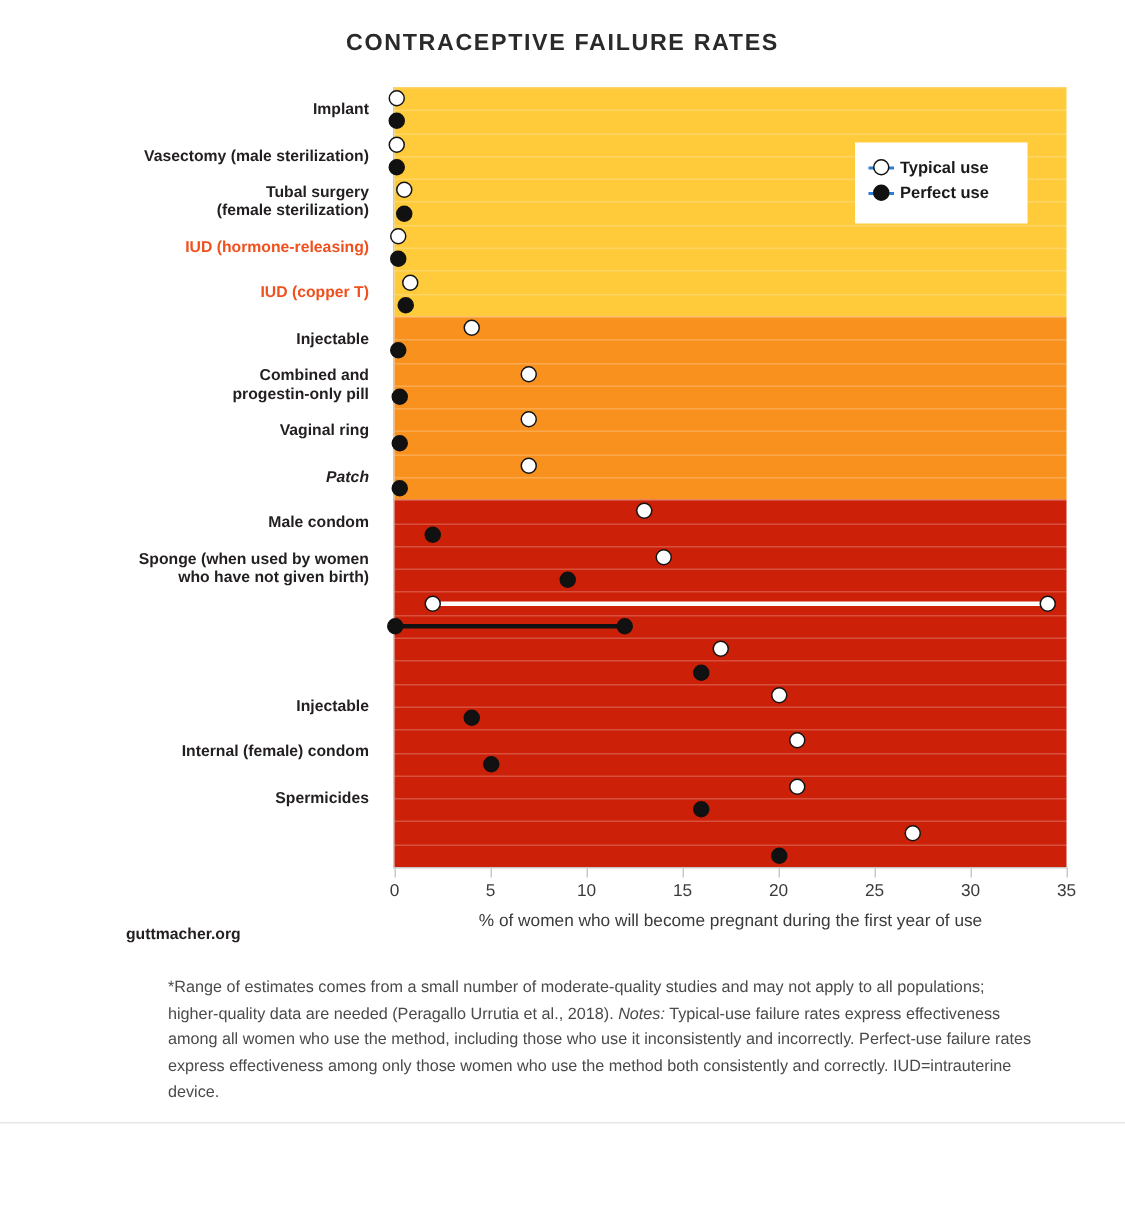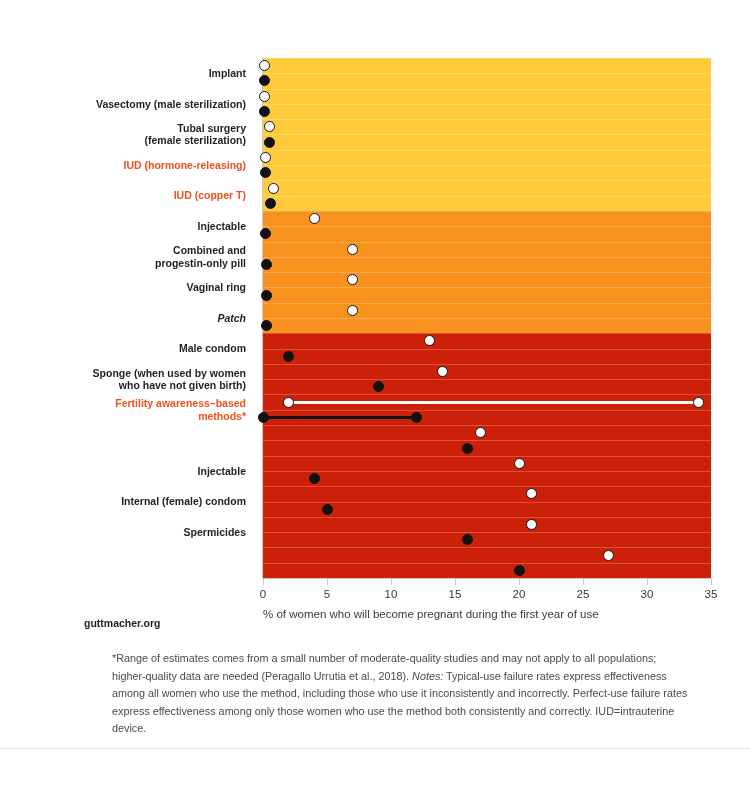--- a/index.html
+++ b/index.html
@@ -88,21 +88,21 @@
   .legend-swatch .mk.p{background:#111;border:1.5px solid #111;}
 
   
   .xaxis{position:absolute;left:263px;top:578px;width:448px;height:1px;background:#c9c9c9;}
   .tick{position:absolute;top:578px;width:1px;height:7px;background:#c9c9c9;}
   .tick-label{
     position:absolute;top:588px;font-size:11.5px;color:#3a3a3a;
     transform:translateX(-50%);
   }
   .xlabel{
-    position:absolute;left:263px;top:608px;width:448px;text-align:left;
+    position:absolute;left:263px;top:608px;width:448px;text-align:center;
     font-size:11.5px;color:#3a3a3a;
   }
 
   .brand{
     position:absolute;left:84px;top:617px;font-size:10.5px;font-weight:bold;color:#231f20;
   }
 
   .notes{
     position:absolute;left:112px;top:650px;width:580px;
     font-size:10.8px;line-height:17.6px;color:#4a4a4a;
@@ -115,40 +115,39 @@
   }
   .divider{
     position:absolute;left:0;top:748px;width:750px;height:1px;background:#e6e6e6;
   }
 </style>
 </head>
 <body>
 
 <div class="page">
 
+  <div class="chart-title">CONTRACEPTIVE FAILURE RATES</div>
 
   <div class="chart-area">
     <div class="axis-left"></div>
     <div class="labels-col" id="labels-col">
         <div class="cat-label" style="top: 8.99412px;">Implant</div>
         <div class="cat-label" style="top: 39.5824px;">Vasectomy (male sterilization)</div>
         <div class="cat-label" style="top: 63.8706px;">Tubal surgery
 (female sterilization)</div>
         <div class="cat-label hl" style="top: 100.759px;">IUD (hormone-releasing)</div>
         <div class="cat-label hl" style="top: 131.347px;">IUD (copper T)</div>
         <div class="cat-label" style="top: 161.935px;">Injectable</div>
         <div class="cat-label" style="top: 186.224px;">Combined and
 progestin-only pill</div>
         <div class="cat-label" style="top: 223.112px;">Vaginal ring</div>
         <div class="cat-label" style="top: 253.7px; font-style: italic;">Patch</div>
         <div class="cat-label" style="top: 284.288px;">Male condom</div>
         <div class="cat-label" style="top: 308.576px;">Sponge (when used by women
 who have not given birth)</div>
-        <div class="cat-label hl" style="top: 339.165px;">Fertility awareness–based
-methods*</div>
         <div class="cat-label" style="top: 406.641px;">Injectable</div>
         <div class="cat-label" style="top: 437.229px;">Internal (female) condom</div>
         <div class="cat-label" style="top: 467.818px;">Spermicides</div>
       </div>
     <div class="plot-col" id="plot-col">
         <div class="band yellow" style="top: 0px; height: 152.941px;"></div>
         <div class="band orange" style="top: 152.941px; height: 122.353px;"></div>
         <div class="band red" style="top: 275.294px; height: 244.706px;"></div>
         <div class="rowline" style="top: 0px;"></div>
         <div class="rowline" style="top: 15.2941px;"></div>
@@ -218,20 +217,36 @@
         <div class="dot perfect" style="left: 51.2px; top: 420.588px;"></div>
         <div class="dot typical" style="left: 268.8px; top: 435.882px;"></div>
         <div class="dot perfect" style="left: 64px; top: 451.176px;"></div>
         <div class="dot typical" style="left: 268.8px; top: 466.471px;"></div>
         <div class="dot perfect" style="left: 204.8px; top: 481.765px;"></div>
         <div class="dot typical" style="left: 345.6px; top: 497.059px;"></div>
         <div class="dot perfect" style="left: 256px; top: 512.353px;"></div>
       </div>
   </div>
 
+  <div class="legend">
+    <div class="legend-row">
+      <span class="legend-swatch">
+        <span class="bar t"></span>
+          <span class="mk t"></span>
+      </span>
+      <span>Typical use</span>
+    </div>
+    <div class="legend-row">
+      <span class="legend-swatch">
+        <span class="bar p"></span>
+          <span class="mk p"></span>
+      </span>
+      <span>Perfect use</span>
+    </div>
+  </div>
 
   <div class="xaxis"></div>
   <div id="xticks">
       <div class="tick" style="left: 263px;"></div>
       <div class="tick-label" style="left: 263px;">0</div>
       <div class="tick" style="left: 327px;"></div>
       <div class="tick-label" style="left: 327px;">5</div>
       <div class="tick" style="left: 391px;"></div>
       <div class="tick-label" style="left: 391px;">10</div>
       <div class="tick" style="left: 455px;"></div>

